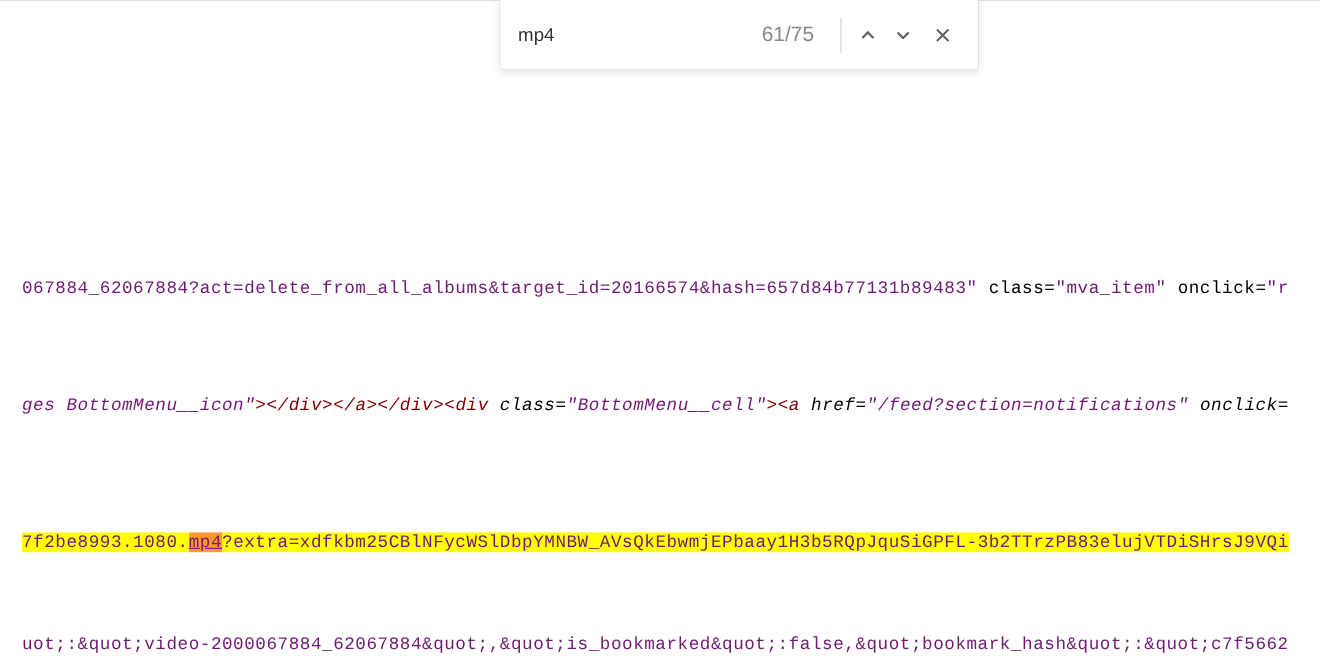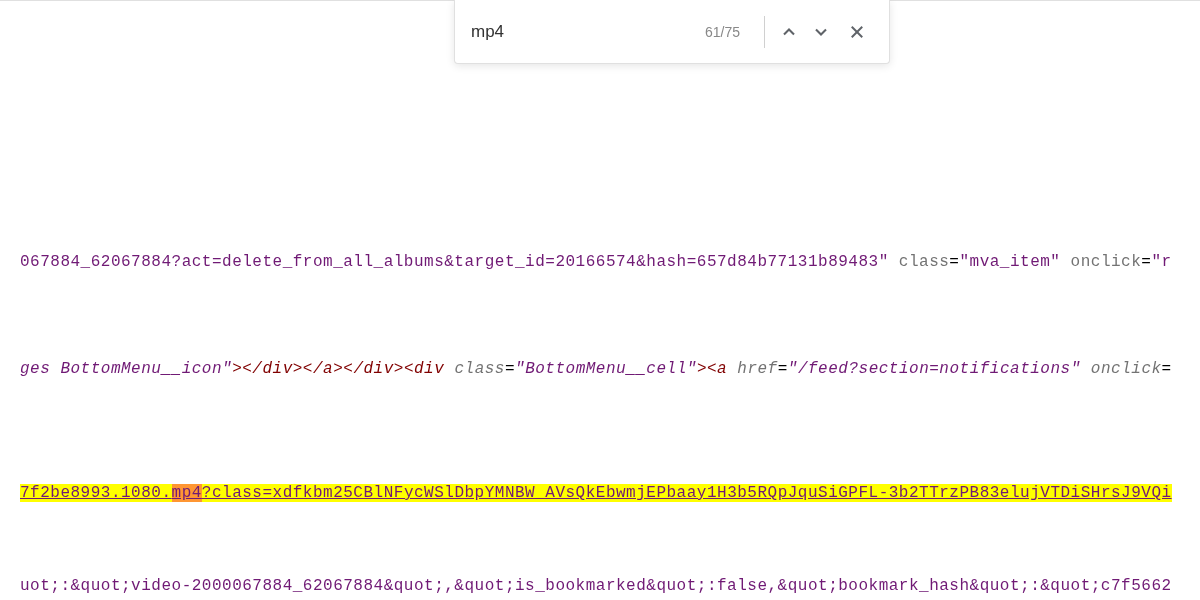--- a/index.html
+++ b/index.html
@@ -40,21 +40,21 @@
     }
     .find-input {
       flex: 1;
       border: none;
       outline: none;
       font-size: 17px;
       color: #333;
       background: transparent;
     }
     .find-count {
-      font-size: 14px;
+      font-size: 19px;
       color: #888;
       margin-right: 16px;
     }
     .find-divider {
       width: 1px;
       height: 32px;
       background: #d0d0d0;
       margin: 0 8px;
     }
     .find-nav-btn {
@@ -110,34 +110,33 @@
       top: 357px;
       font-style: italic;
     }
     .line-3 {
       top: 481px;
     }
     .line-4 {
       top: 574px;
     }
     .attr {
-      color: #737373;
+      color: #000000;
     }
     .val {
       color: #701a75;
     }
     .tag {
       color: #800000;
     }
     .plain {
       color: #000000;
     }
     .highlight-yellow {
       background: #ffff00;
-      text-decoration: underline;
     }
     .highlight-orange {
       background: #ff9632;
       text-decoration: underline;
     }
   </style>
 </head>
 <body>
 
 <div class="top-border"></div>
@@ -165,18 +164,18 @@
 </div>
 
 <div class="code-content">
   <div class="code-line line-1">
     <span class="val">067884_62067884?act=delete_from_all_albums&amp;target_id=20166574&amp;hash=657d84b77131b89483"</span><span class="attr"> class</span><span class="plain">=</span><span class="val">"mva_item"</span><span class="attr"> onclick</span><span class="plain">=</span><span class="val">"r</span>
   </div>
   <div class="code-line line-2">
     <span class="val">ges BottomMenu__icon"</span><span class="tag">&gt;&lt;/</span><span class="tag">div</span><span class="tag">&gt;&lt;/</span><span class="tag">a</span><span class="tag">&gt;&lt;/</span><span class="tag">div</span><span class="tag">&gt;&lt;</span><span class="tag">div</span><span class="attr"> class</span><span class="plain">=</span><span class="val">"BottomMenu__cell"</span><span class="tag">&gt;&lt;</span><span class="tag">a</span><span class="attr"> href</span><span class="plain">=</span><span class="val">"/feed?section=notifications"</span><span class="attr"> onclick</span><span class="plain">=</span>
   </div>
   <div class="code-line line-3">
-    <span class="val highlight-yellow">7f2be8993.1080.</span><span class="val highlight-orange">mp4</span><span class="val highlight-yellow">?class=xdfkbm25CBlNFycWSlDbpYMNBW_AVsQkEbwmjEPbaay1H3b5RQpJquSiGPFL-3b2TTrzPB83elujVTDiSHrsJ9VQi</span>
+    <span class="val highlight-yellow">7f2be8993.1080.</span><span class="val highlight-orange">mp4</span><span class="val highlight-yellow">?extra=xdfkbm25CBlNFycWSlDbpYMNBW_AVsQkEbwmjEPbaay1H3b5RQpJquSiGPFL-3b2TTrzPB83elujVTDiSHrsJ9VQi</span>
   </div>
   <div class="code-line line-4">
     <span class="val">uot;:&amp;quot;video-2000067884_62067884&amp;quot;,&amp;quot;is_bookmarked&amp;quot;:false,&amp;quot;bookmark_hash&amp;quot;:&amp;quot;c7f5662</span>
   </div>
 </div>
 
 </body></html>

